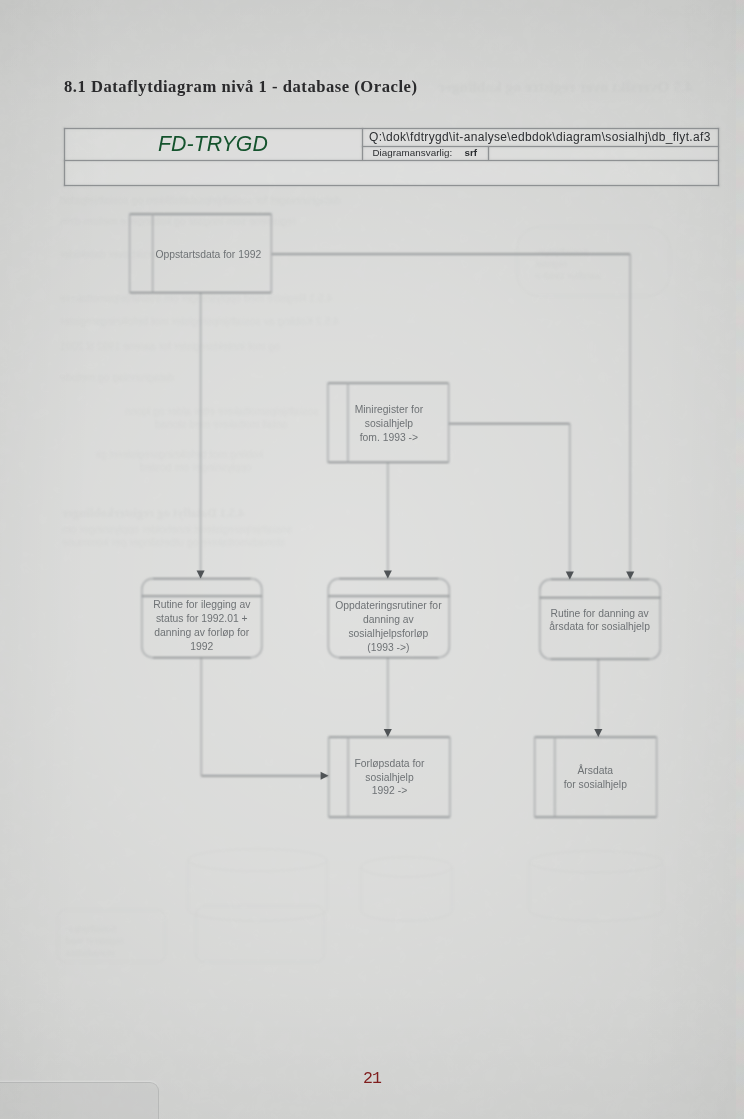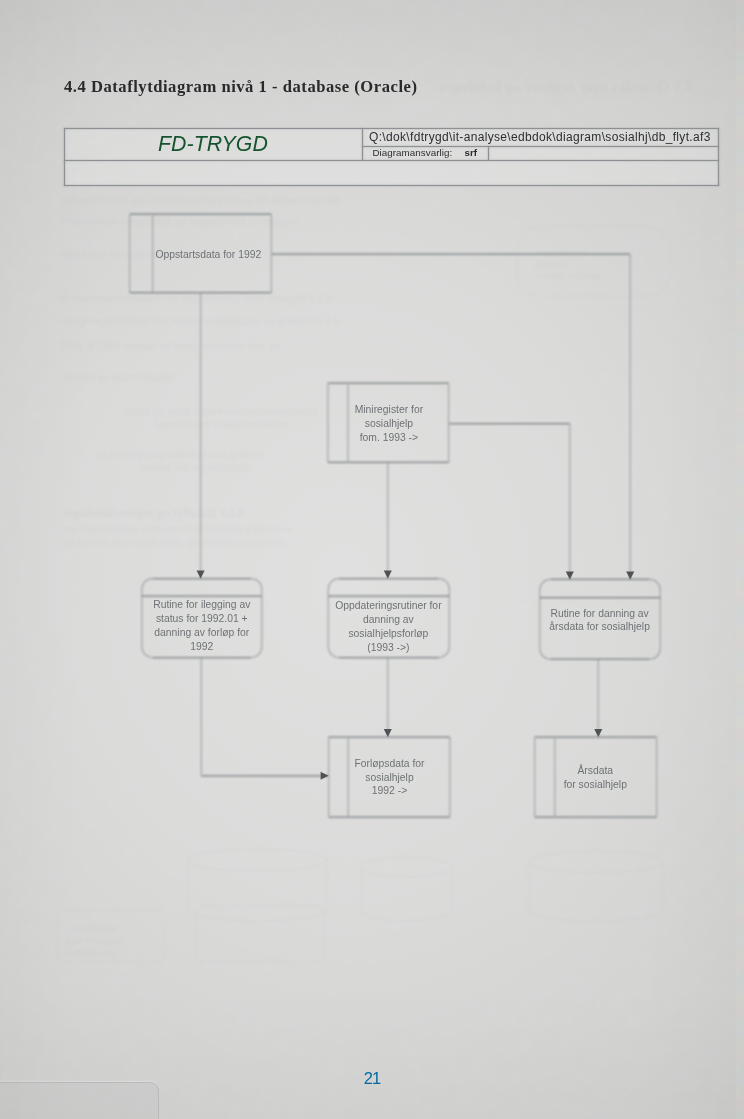--- a/index.html
+++ b/index.html
@@ -67,21 +67,21 @@
   .tb-owner b { font-weight:bold; margin-left:12px; }
   .tb-date { position:absolute; left:423.5px; top:17.5px; width:230.5px; height:14.7px; filter:blur(0.25px);
     display:flex; align-items:center; justify-content:center;
     font-size:9.8px; color:#2c2e31; }
   .tb-sub { position:absolute; left:0px; top:32.2px; width:654px; height:25.8px; filter:blur(0.25px);
     display:flex; align-items:center; justify-content:center;
     font-size:12.2px; font-weight:bold; color:#202124; letter-spacing:0.58px; }
 
   
   .pageno { position:absolute; left:0; top:1069px; width:744px; text-align:center; filter:blur(0.3px);
-    font-family:Liberation Sans, sans-serif; font-size:16.5px; color:#0369a1; letter-spacing:-0.9px; }
+    font-family:Liberation Mono, monospace; font-size:16.5px; color:#7f1d1d; letter-spacing:-0.9px; }
 
   svg.diagram { position:absolute; left:0; top:0; width:744px; height:1119px;  }
 </style>
 </head>
 <body>
 
 <div id="page">
   <div class="paper-base"></div>
   <svg class="paper-grain" viewBox="0 0 93 140" preserveAspectRatio="none">
     <filter id="grain" x="0" y="0" width="100%" height="100%">
@@ -120,21 +120,21 @@
         <rect x="517" y="227" width="153" height="69" rx="22" fill="none" stroke="#9da1a0" stroke-width="1"></rect>
         <path d="M 188 860.16 A 69.5 11.16 0 0 1 327 860.16 L 327 909.84 A 69.5 11.16 0 0 1 188 909.84 Z M 188 860.16 A 69.5 11.16 0 0 0 327 860.16" fill="none" stroke="#9da1a0" stroke-width="1"></path>
         <path d="M 361 866.92 A 45.5 9.92 0 0 1 452 866.92 L 452 911.08 A 45.5 9.92 0 0 1 361 911.08 Z M 361 866.92 A 45.5 9.92 0 0 0 452 866.92" fill="none" stroke="#9da1a0" stroke-width="1"></path>
         <path d="M 529 861.85 A 67 10.85 0 0 1 663 861.85 L 663 910.15 A 67 10.85 0 0 1 529 910.15 Z M 529 861.85 A 67 10.85 0 0 0 663 861.85" fill="none" stroke="#9da1a0" stroke-width="1"></path>
         <rect x="58" y="910" width="107" height="52" rx="7" fill="none" stroke="#9da1a0" stroke-width="1"></rect>
         <rect x="196" y="906" width="128" height="56" rx="8" fill="none" stroke="#9da1a0" stroke-width="1"></rect>
       </svg>
     </div>
   <div class="edge-noise"></div>
 
-  <div class="heading">4.4 Dataflytdiagram nivå 1 - database (Oracle)</div>
+  <div class="heading">8.1 Dataflytdiagram nivå 1 - database (Oracle)</div>
 
   <div class="tblock">
     <div class="tb-line" style="left:0;top:0;width:654.5px;height:1px;"></div>
     <div class="tb-line" style="left:0;top:0;width:1px;height:58px;"></div>
     <div class="tb-line" style="left:653.5px;top:0;width:1px;height:58px;"></div>
     <div class="tb-line" style="left:0;top:57px;width:654.5px;height:1px;"></div>
     <div class="tb-line" style="left:298px;top:17.5px;width:356.5px;height:1px;"></div>
     <div class="tb-line" style="left:0;top:32.2px;width:654.5px;height:1px;"></div>
     <div class="tb-line" style="left:298px;top:0;width:1px;height:32.2px;"></div>
     <div class="tb-line" style="left:423.5px;top:17.5px;width:1px;height:14.7px;"></div>

